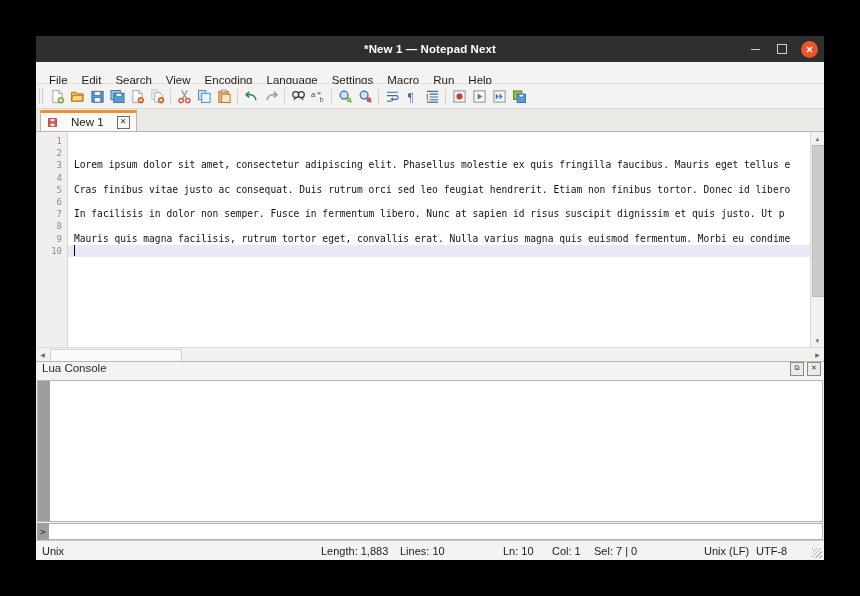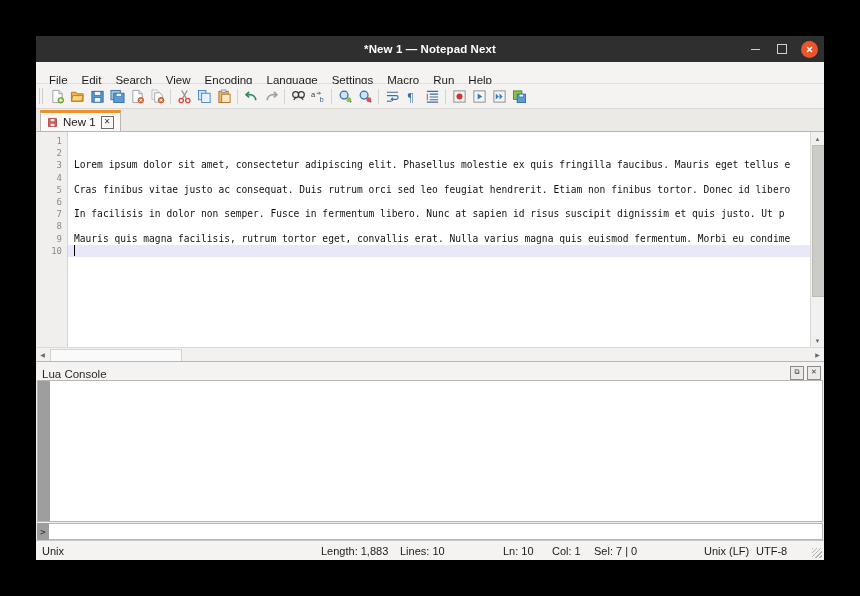--- a/index.html
+++ b/index.html
@@ -111,21 +111,21 @@
     display: flex;
     align-items: flex-end;
     padding-left: 4px;
     border-bottom: 1px solid #b9b7b3;
     flex: 0 0 auto;
   }
   .tab {
     height: 21px;
     display: flex;
     align-items: center;
-    gap: 5px;
+    gap: 13px;
     padding: 0 6px 0 6px;
     background: #fbfaf9;
     border: 1px solid #b9b7b3;
     border-bottom: none;
     border-top: 3px solid #f0922b;
     font-size: 11.5px;
     color: #1c1c1c;
     box-sizing: border-box;
   }
   .tab-close {
@@ -232,21 +232,21 @@
     flex: 1;
     display: flex;
     flex-direction: column;
     background: #f0efee;
     overflow: hidden;
   }
   #lua-titlebar {
     height: 18px;
     background: #f4f3f1;
     display: flex;
-    align-items: flex-end;
+    align-items: flex-start;
     padding: 0 3px 0 6px;
     font-size: 11.5px;
     color: #2a2a2a;
     flex: 0 0 18px;
   }
   #lua-title-spacer { flex: 1; }
   .dockbtn {
     width: 12px; height: 12px;
     border: 1px solid #8d8b88;
     font-size: 7px;

